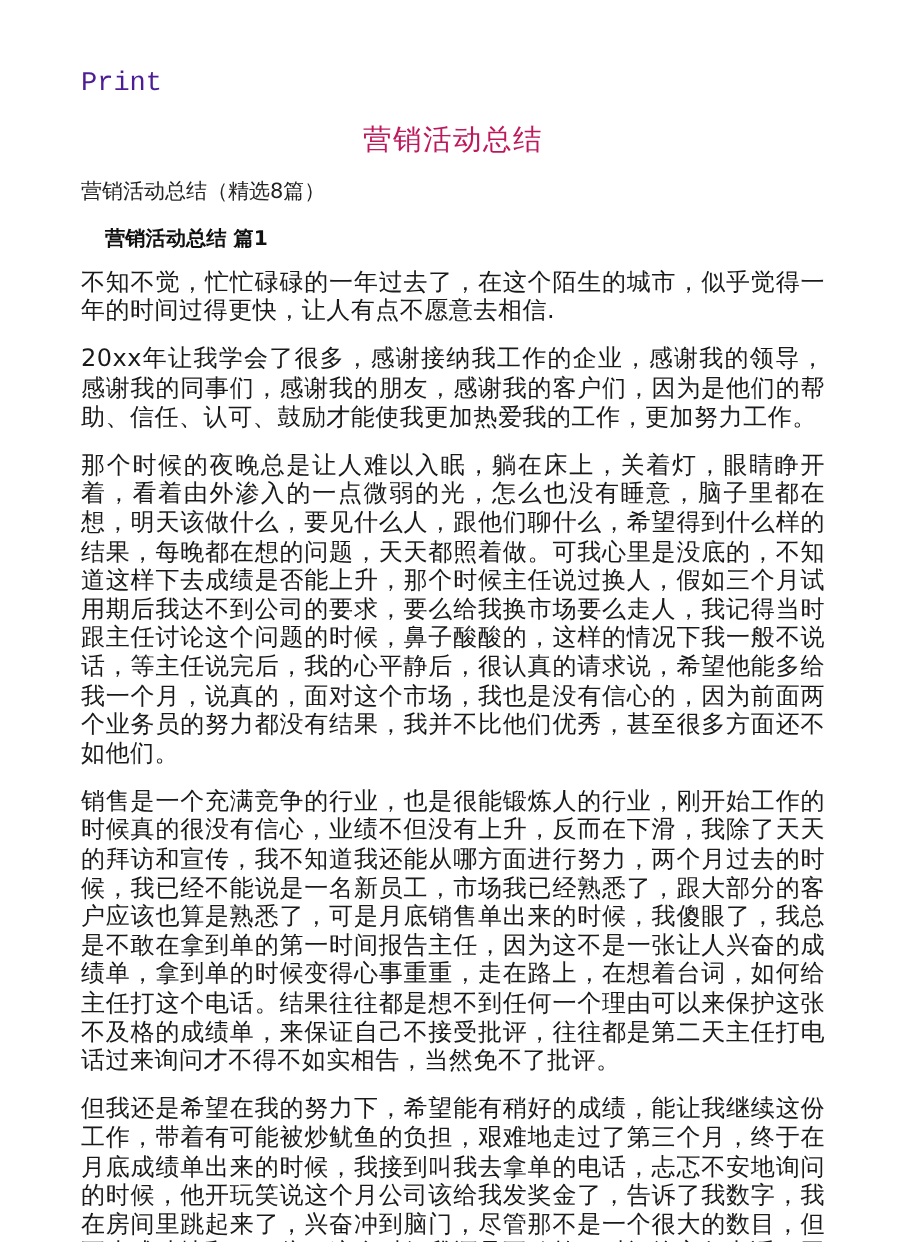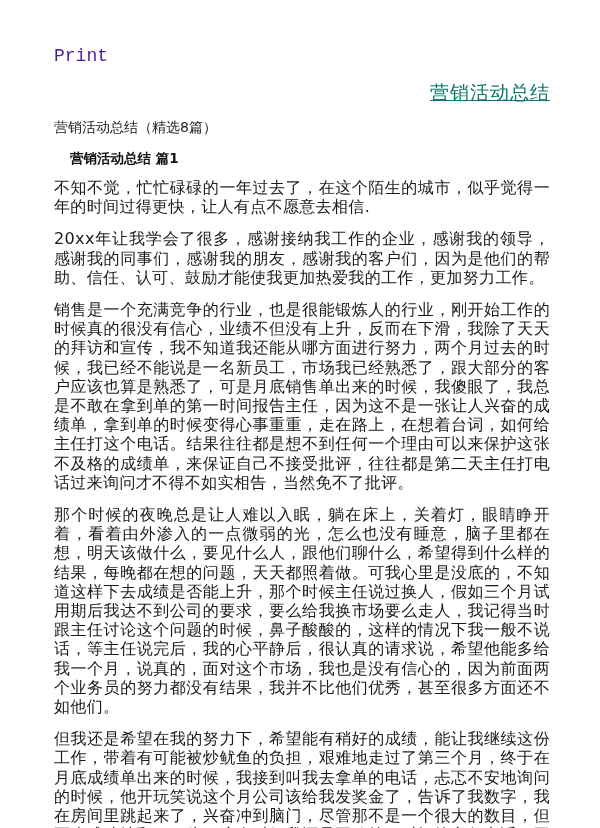--- a/index.html
+++ b/index.html
@@ -1,36 +1,36 @@
 <!DOCTYPE html>
 <html><head>
 <meta charset="utf-8">
 <style>
   html, body { margin: 0; padding: 0; background: #ffffff; }
   body { width: 600px; height: 828px; overflow: hidden; position: relative;
          font-family: "DejaVu Sans", sans-serif; color: #1a1a1a; }
   .page { position: absolute; left: 54px; top: 0; width: 496px; }
   .print-label { position: absolute; top: 46px; left: 0; font-family: Liberation Mono, monospace;
                  font-size: 18px; color: #4c1d95; }
-  .doc-title { position: absolute; top: 80px; left: 0; width: 496px; text-align: right;
-               font-size: 19px; color: #0f766e; letter-spacing: 1px; text-decoration: underline; }
+  .doc-title { position: absolute; top: 80px; left: 0; width: 496px; text-align: center;
+               font-size: 19px; color: #be185d; letter-spacing: 1px; }
   .doc-subtitle { position: absolute; top: 119px; left: 0; font-size: 14px; color: #222; }
   .section-heading { position: absolute; top: 150px; left: 0; font-size: 13.5px; font-weight: bold; color: #111; margin-left: 16px; }
   .body { position: absolute; top: 178px; left: 0; width: 496px; }
   .para { margin: 0 0 13px 0; font-size: 16px; line-height: 19.2px; color: #1a1a1a;
           text-align: justify; letter-spacing: 0.35px; word-break: break-all; }
 </style>
 </head>
 <body>
 
 <div class="page">
   <div class="print-label">Print</div>
   <div class="doc-title">营销活动总结</div>
   <div class="doc-subtitle">营销活动总结（精选8篇）</div>
   <div class="section-heading">营销活动总结 篇1</div>
   <div class="body">
     <p class="para">不知不觉，忙忙碌碌的一年过去了，在这个陌生的城市，似乎觉得一年的时间过得更快，让人有点不愿意去相信.</p>
     <p class="para">20xx年让我学会了很多，感谢接纳我工作的企业，感谢我的领导，感谢我的同事们，感谢我的朋友，感谢我的客户们，因为是他们的帮助、信任、认可、鼓励才能使我更加热爱我的工作，更加努力工作。</p>
+    <p class="para">那个时候的夜晚总是让人难以入眠，躺在床上，关着灯，眼睛睁开着，看着由外渗入的一点微弱的光，怎么也没有睡意，脑子里都在想，明天该做什么，要见什么人，跟他们聊什么，希望得到什么样的结果，每晚都在想的问题，天天都照着做。可我心里是没底的，不知道这样下去成绩是否能上升，那个时候主任说过换人，假如三个月试用期后我达不到公司的要求，要么给我换市场要么走人，我记得当时跟主任讨论这个问题的时候，鼻子酸酸的，这样的情况下我一般不说话，等主任说完后，我的心平静后，很认真的请求说，希望他能多给我一个月，说真的，面对这个市场，我也是没有信心的，因为前面两个业务员的努力都没有结果，我并不比他们优秀，甚至很多方面还不如他们。</p>
     <p class="para">销售是一个充满竞争的行业，也是很能锻炼人的行业，刚开始工作的时候真的很没有信心，业绩不但没有上升，反而在下滑，我除了天天的拜访和宣传，我不知道我还能从哪方面进行努力，两个月过去的时候，我已经不能说是一名新员工，市场我已经熟悉了，跟大部分的客户应该也算是熟悉了，可是月底销售单出来的时候，我傻眼了，我总是不敢在拿到单的第一时间报告主任，因为这不是一张让人兴奋的成绩单，拿到单的时候变得心事重重，走在路上，在想着台词，如何给主任打这个电话。结果往往都是想不到任何一个理由可以来保护这张不及格的成绩单，来保证自己不接受批评，往往都是第二天主任打电话过来询问才不得不如实相告，当然免不了批评。</p>
-    <p class="para">那个时候的夜晚总是让人难以入眠，躺在床上，关着灯，眼睛睁开着，看着由外渗入的一点微弱的光，怎么也没有睡意，脑子里都在想，明天该做什么，要见什么人，跟他们聊什么，希望得到什么样的结果，每晚都在想的问题，天天都照着做。可我心里是没底的，不知道这样下去成绩是否能上升，那个时候主任说过换人，假如三个月试用期后我达不到公司的要求，要么给我换市场要么走人，我记得当时跟主任讨论这个问题的时候，鼻子酸酸的，这样的情况下我一般不说话，等主任说完后，我的心平静后，很认真的请求说，希望他能多给我一个月，说真的，面对这个市场，我也是没有信心的，因为前面两个业务员的努力都没有结果，我并不比他们优秀，甚至很多方面还不如他们。</p>
     <p class="para">但我还是希望在我的努力下，希望能有稍好的成绩，能让我继续这份工作，带着有可能被炒鱿鱼的负担，艰难地走过了第三个月，终于在月底成绩单出来的时候，我接到叫我去拿单的电话，忐忑不安地询问的时候，他开玩笑说这个月公司该给我发奖金了，告诉了我数字，我在房间里跳起来了，兴奋冲到脑门，尽管那不是一个很大的数目，但至少成功地翻了一倍。这个时候我还是不敢第一时间给主任电话，因为我不知道用哪种方式告诉他，兴奋怕以为我会骄傲，怎么也没有睡意。直到第二天上午到医药公司打流向接到主任的电话他问我，才告诉他，记得当时他说了三</p>
   </div>
 </div>
 
 </body></html>

